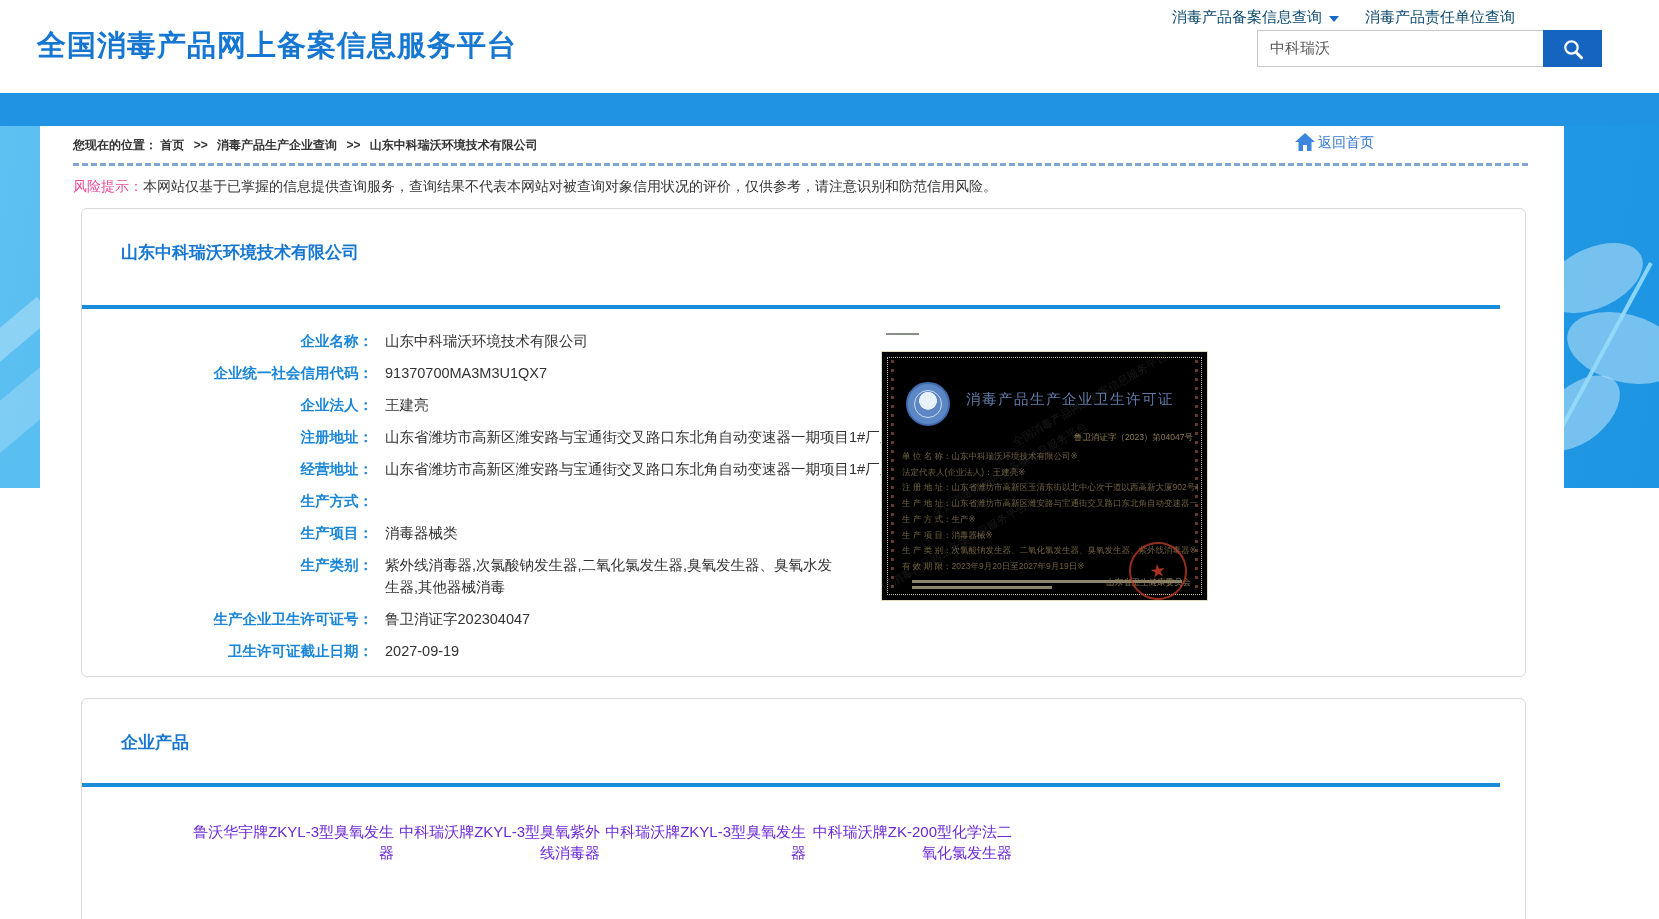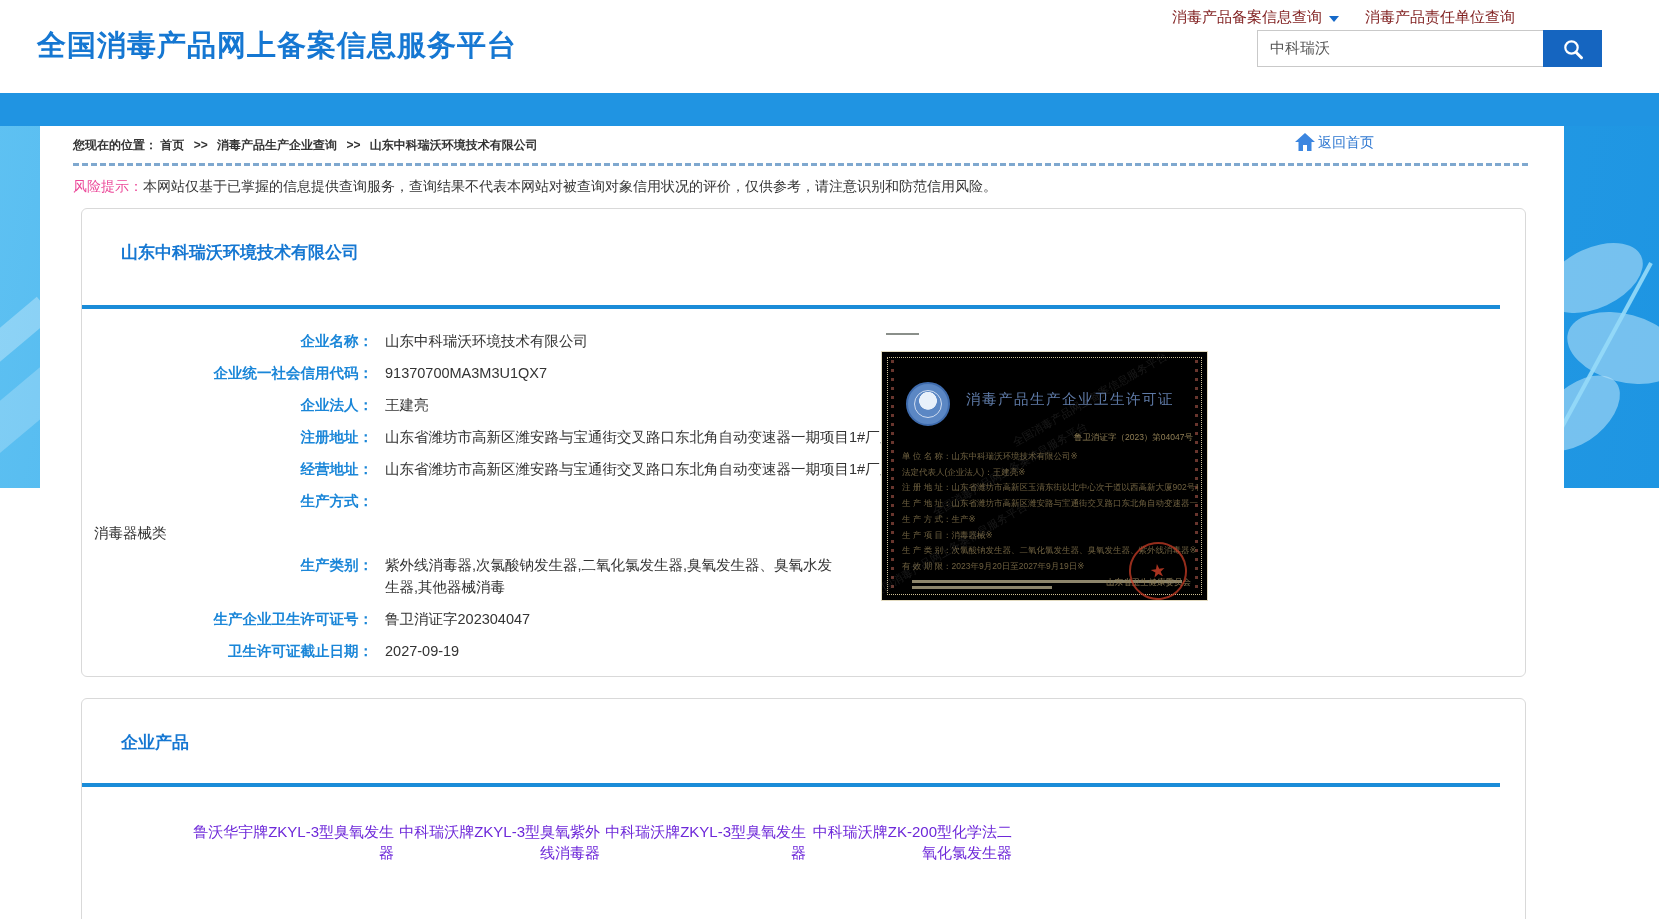--- a/index.html
+++ b/index.html
@@ -4,21 +4,21 @@
 <style>
   * { margin:0; padding:0; box-sizing:border-box; }
   html,body { width:1659px; height:919px; overflow:hidden; background:#fff;
     font-family:"Liberation Sans","DejaVu Sans",sans-serif; }
   body { position:relative; }
 
   
   .header { position:relative; height:93px; background:#fff; z-index:3; }
   .page-title { position:absolute; left:37px; top:26px; font-size:29px; font-weight:bold; color:#1577d2; letter-spacing:1px; }
   .top-nav { position:absolute; top:8px; right:144px; font-size:15px; display:flex; align-items:center; }
-  .top-nav a { color:#7f1d1d; text-decoration:none; display:flex; align-items:center; cursor:pointer; }
+  .top-nav a { color:#0c4a6e; text-decoration:none; display:flex; align-items:center; cursor:pointer; }
   .nav-sep { width:26px; }
   .caret { width:0; height:0; border-left:5px solid transparent; border-right:5px solid transparent;
     border-top:6px solid #1569c9; margin-left:7px; margin-top:2px; }
   .search-box { position:absolute; top:30px; right:57px; display:flex; }
   .search-box input { width:286px; height:37px; border:1px solid #c9c9c9; border-right:none;
     padding:8px 12px; font-size:15px; color:#555; outline:none; font-family:inherit; }
   .search-box button { width:59px; height:37px; background:#1565c0; border:none; cursor:pointer;
     display:flex; align-items:center; justify-content:center; }
 
   
@@ -191,20 +191,21 @@
         </div>
       <div class="frow">
           <span class="flabel">经营地址：</span>
           <span class="fvalue">山东省潍坊市高新区潍安路与宝通街交叉路口东北角自动变速器一期项目1#厂房</span>
         </div>
       <div class="frow">
           <span class="flabel">生产方式：</span>
           <span class="fvalue"></span>
         </div>
       <div class="frow">
+          <span class="flabel">生产项目：</span>
           <span class="fvalue">消毒器械类</span>
         </div>
       <div class="frow">
           <span class="flabel">生产类别：</span>
           <span class="fvalue wrap">紫外线消毒器,次氯酸钠发生器,二氧化氯发生器,臭氧发生器、臭氧水发生器,其他器械消毒</span>
         </div>
       <div class="frow">
           <span class="flabel">生产企业卫生许可证号：</span>
           <span class="fvalue">鲁卫消证字202304047</span>
         </div>

